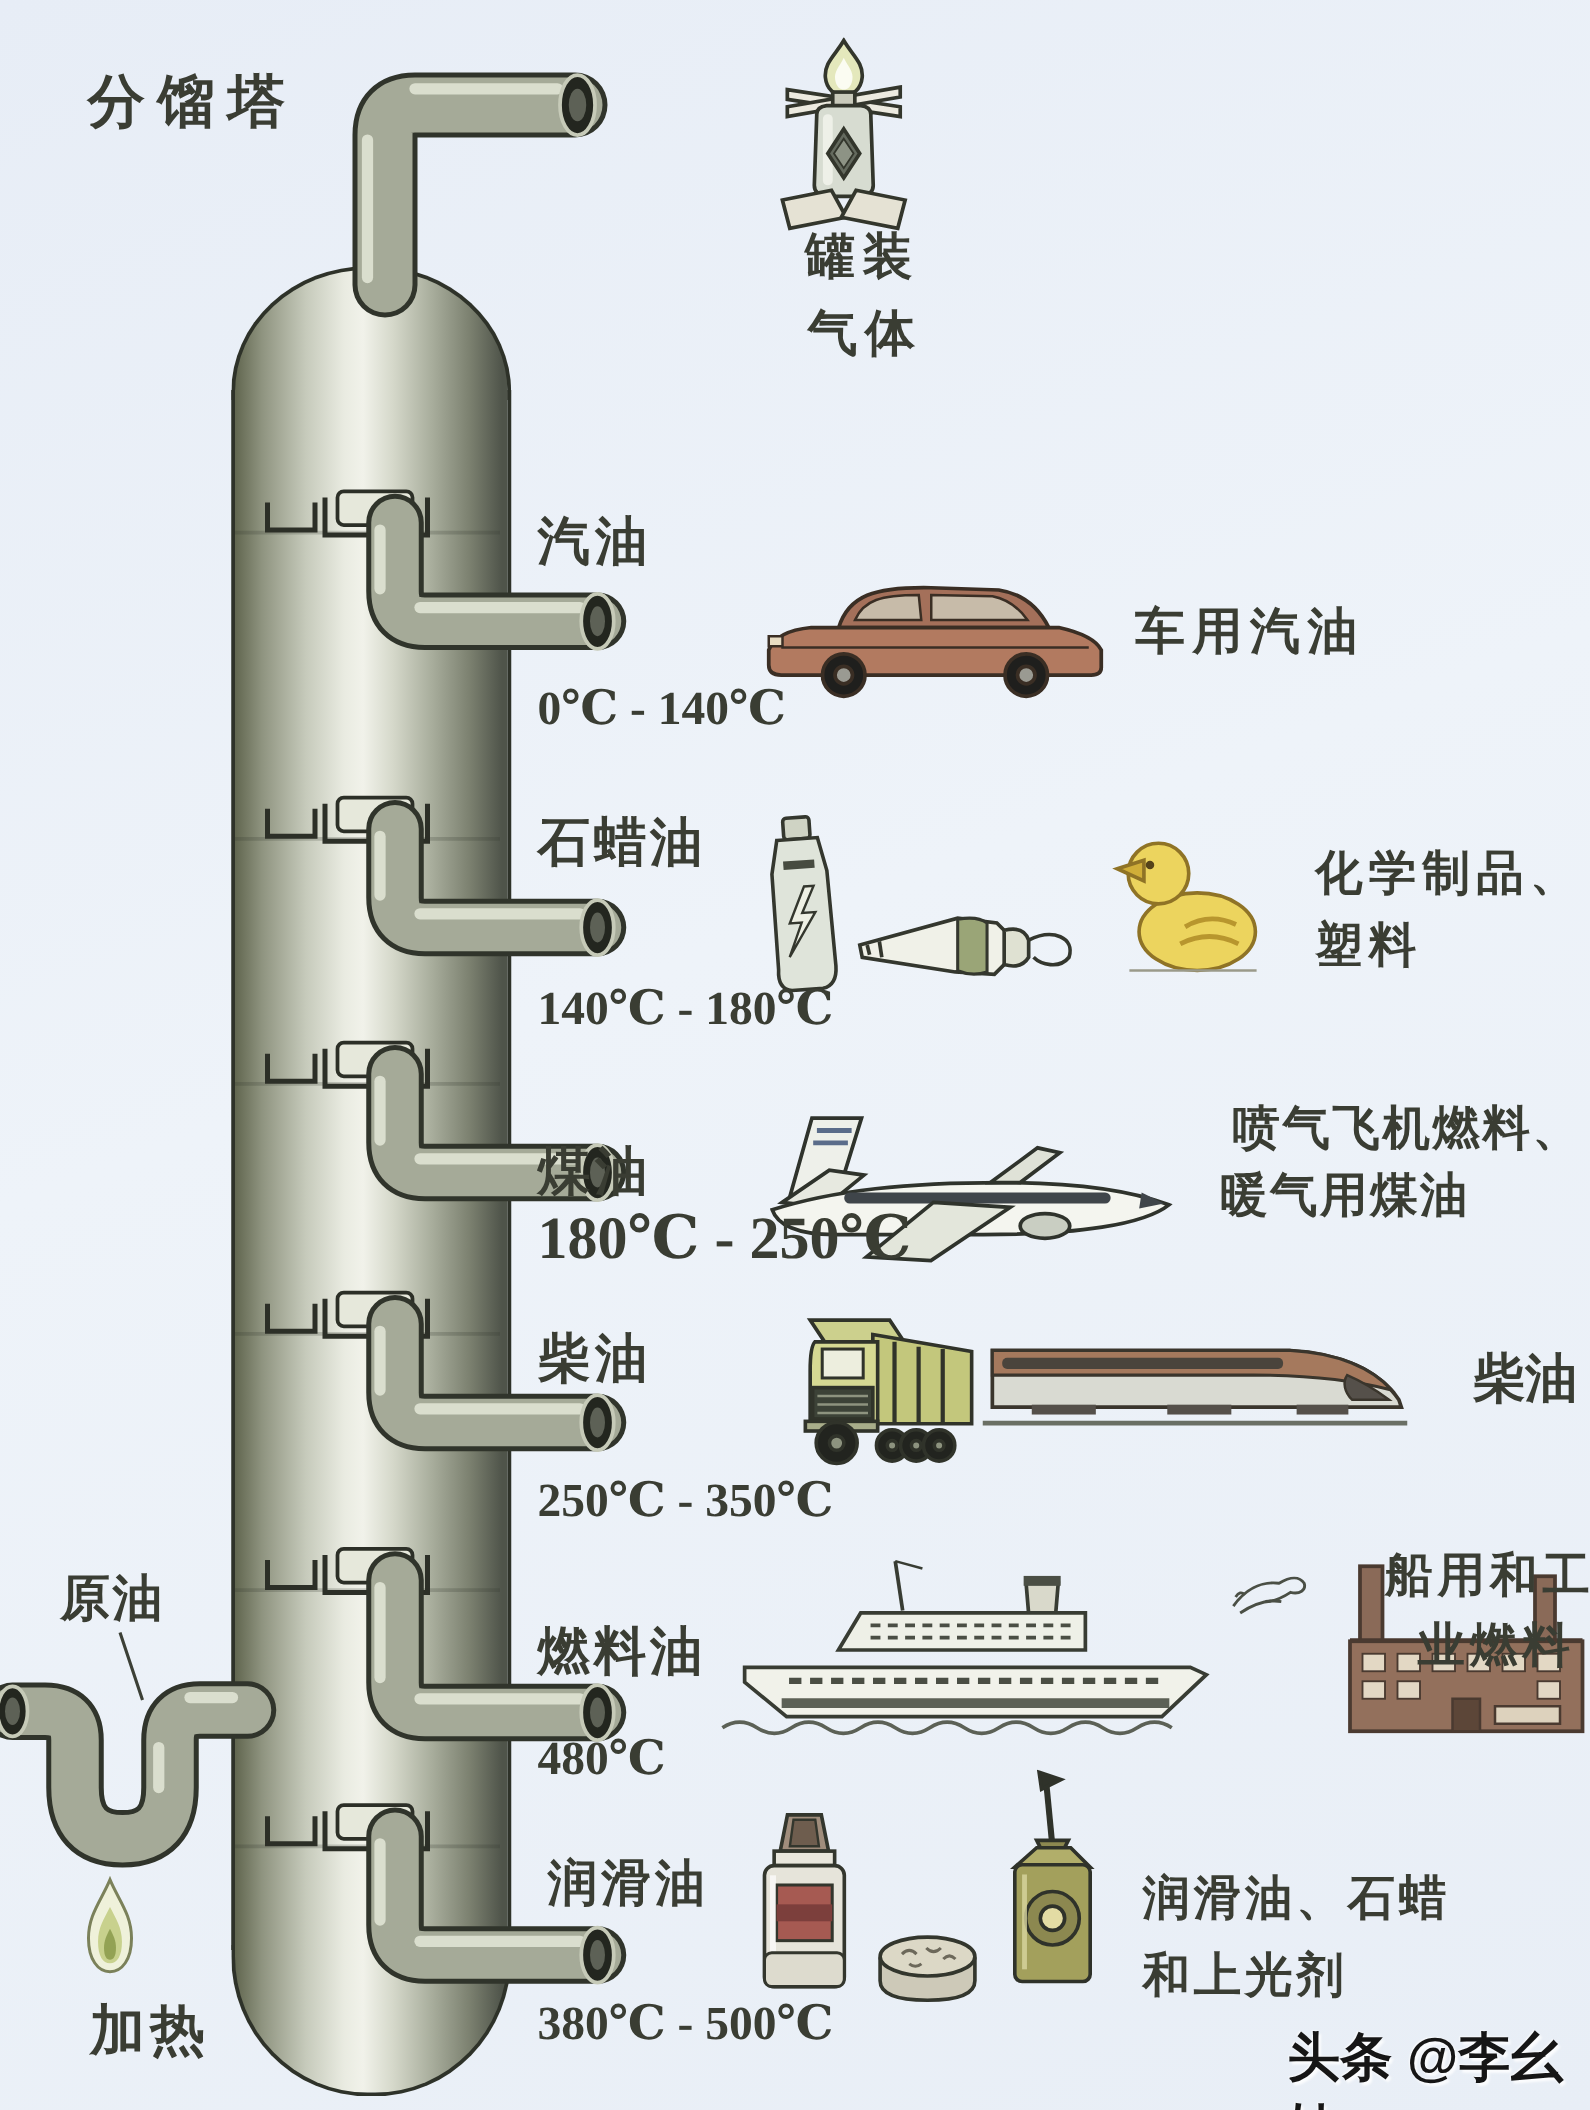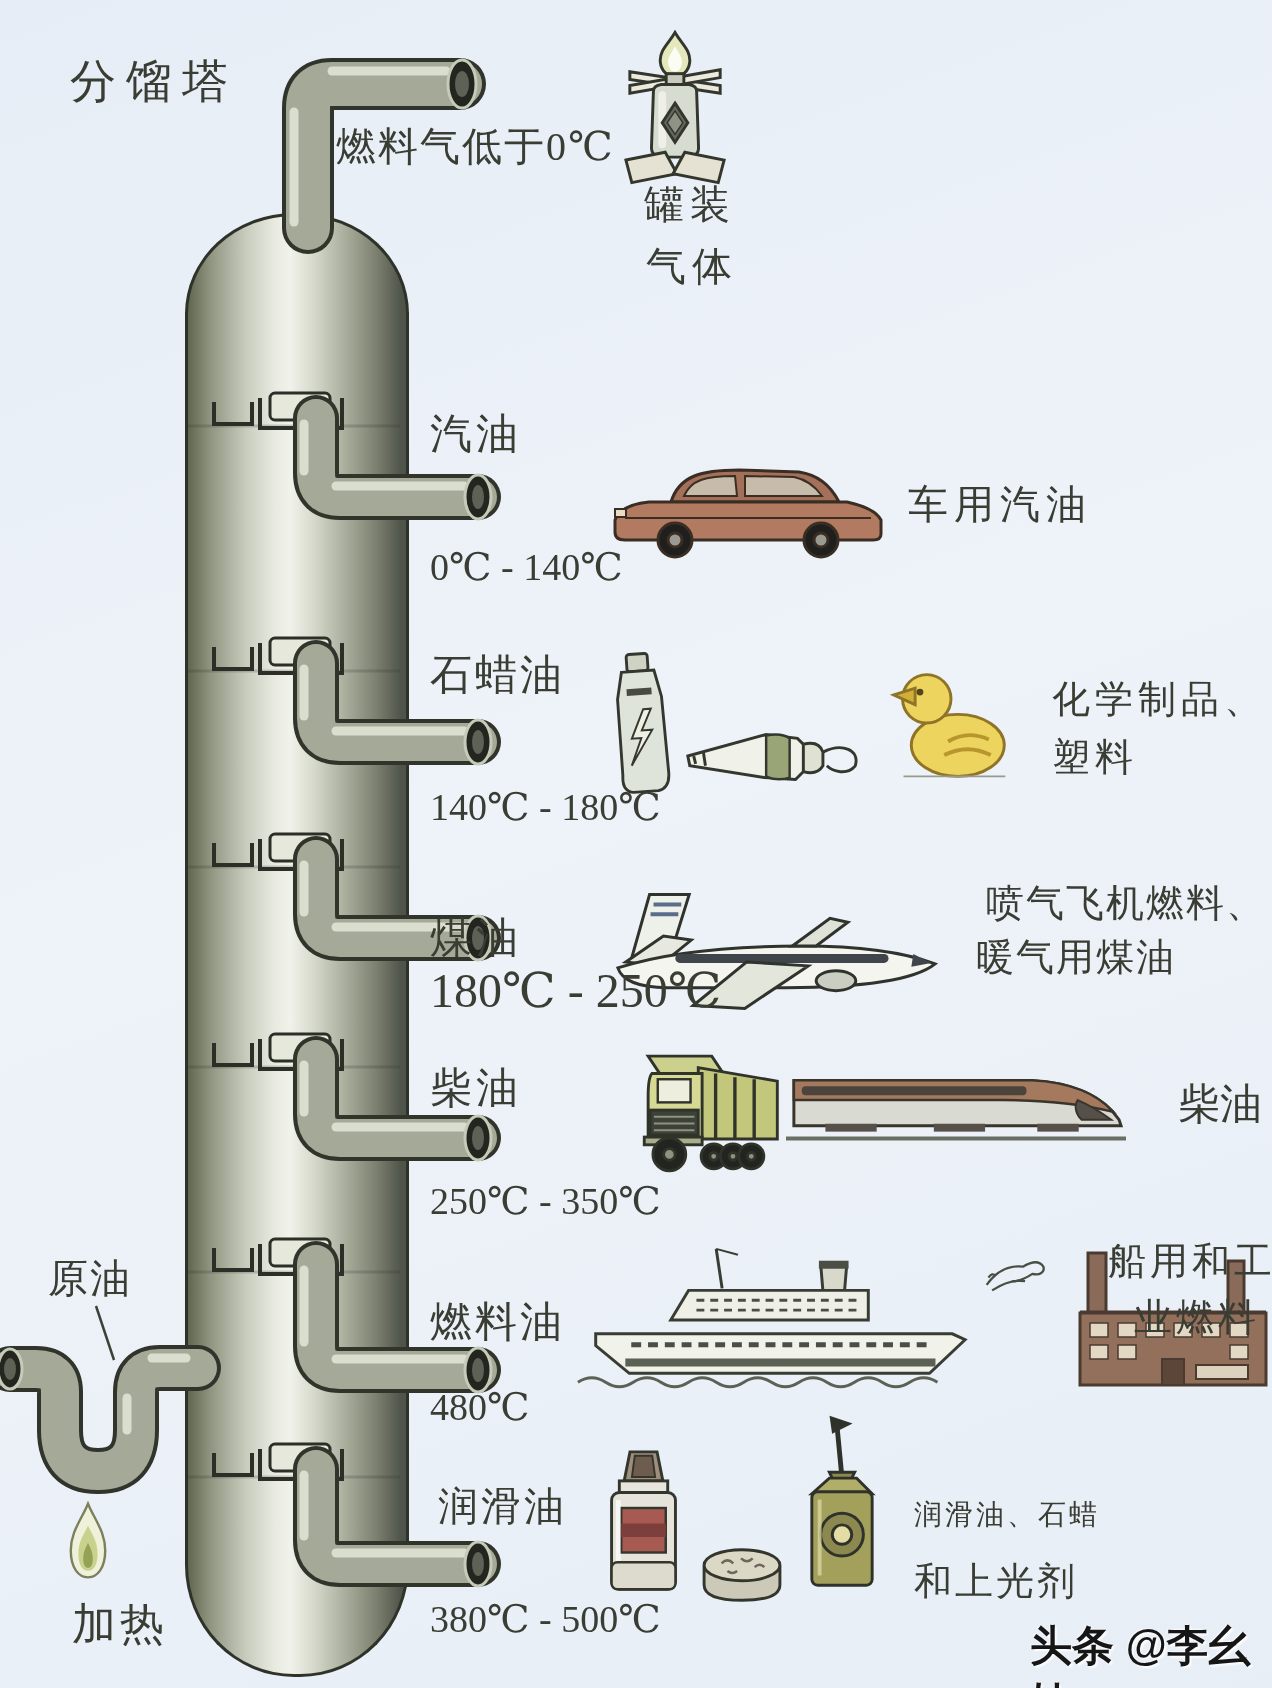--- a/index.html
+++ b/index.html
@@ -27,21 +27,21 @@
   .ph{stroke:#e0e3d4;stroke-width:9;fill:none;stroke-linecap:round;opacity:.9;}
   .pe{fill:#23261f;stroke:#c6cab8;stroke-width:3;}
   .pei{fill:#5d6156;stroke:none;}
   .tray{fill:none;stroke:#2c2f27;stroke-width:4;}
   .traycap{fill:#e6e8db;stroke:#2c2f27;stroke-width:3;}
   .seam{stroke:rgba(50,55,45,.22);stroke-width:3;}
   .ptr{stroke:#3c4036;stroke-width:2.5;}
   
   .icon{z-index:3;}
   
-  .lbl{position:absolute;z-index:4;font-weight:400;color:#3a3d33;white-space:nowrap;line-height:1.05;}
+  .lbl{position:absolute;z-index:4;font-weight:700;color:#3a3d33;white-space:nowrap;line-height:1.05;}
   .wm{position:absolute;z-index:5;font-family:"Liberation Sans","DejaVu Sans",sans-serif;font-weight:700;color:#161616;
       text-shadow:2px 2px 2px rgba(255,255,255,.85),-1px -1px 1px rgba(255,255,255,.6);}
 </style>
 </head>
 <body>
 
 <div class="stage">
 
   <div class="abs tower tower-dome"></div>
   <div class="abs tower tower-body"></div>
@@ -332,21 +332,20 @@
     </g>
   </svg>
 
   <svg class="abs icon" style="left:66px;top:1500px" width="44" height="82" viewBox="0 0 46 84">
     <path d="M23,3 C30,20 41,32 41,52 C41,70 33,80 23,80 C13,80 5,70 5,52 C5,32 16,20 23,3 Z" fill="#eff1da" stroke="#7b815a" stroke-width="2.5"></path>
     <path d="M23,26 C28,36 33,43 33,55 C33,67 29,73 23,73 C17,73 13,67 13,55 C13,43 18,36 23,26 Z" fill="#c8d18d"></path>
     <path d="M23,44 C26,50 28,54 28,60 C28,67 26,70 23,70 C20,70 18,67 18,60 C18,54 20,50 23,44 Z" fill="#93a254"></path>
   </svg>
 
   <div class="lbl" style="left:70px;top:58px;font-size:46px;letter-spacing:10px">分馏塔</div>
-  <div class="lbl" style="left:336px;top:126px;font-size:40px;letter-spacing:2px">燃料气低于0℃</div>
 
   <div class="lbl" style="left:644px;top:184px;font-size:40px;letter-spacing:6px">罐装</div>
   <div class="lbl" style="left:646px;top:246px;font-size:40px;letter-spacing:6px">气体</div>
 
   <div class="lbl" style="left:430px;top:412px;font-size:42px;letter-spacing:4px">汽油</div>
   <div class="lbl" style="left:430px;top:548px;font-size:38px">0℃ - 140℃</div>
   <div class="lbl" style="left:908px;top:484px;font-size:40px;letter-spacing:6px">车用汽油</div>
 
   <div class="lbl" style="left:430px;top:653px;font-size:42px;letter-spacing:3px">石蜡油</div>
   <div class="lbl" style="left:430px;top:788px;font-size:38px">140℃ - 180℃</div>
@@ -362,21 +361,21 @@
   <div class="lbl" style="left:430px;top:1182px;font-size:38px">250℃ - 350℃</div>
   <div class="lbl" style="left:1178px;top:1082px;font-size:42px">柴油</div>
 
   <div class="lbl" style="left:430px;top:1300px;font-size:42px;letter-spacing:3px">燃料油</div>
   <div class="lbl" style="left:430px;top:1388px;font-size:38px">480℃</div>
   <div class="lbl" style="left:1108px;top:1242px;font-size:38px;letter-spacing:4px">船用和工</div>
   <div class="lbl" style="left:1134px;top:1298px;font-size:38px;letter-spacing:4px">业燃料</div>
 
   <div class="lbl" style="left:438px;top:1486px;font-size:40px;letter-spacing:3px">润滑油</div>
   <div class="lbl" style="left:430px;top:1600px;font-size:38px">380℃ - 500℃</div>
-  <div class="lbl" style="left:914px;top:1500px;font-size:28px;letter-spacing:3px">润滑油、石蜡</div>
+  <div class="lbl" style="left:914px;top:1500px;font-size:38px;letter-spacing:3px">润滑油、石蜡</div>
   <div class="lbl" style="left:914px;top:1562px;font-size:38px;letter-spacing:3px">和上光剂</div>
 
   <div class="lbl" style="left:48px;top:1258px;font-size:40px;letter-spacing:2px">原油</div>
   <div class="lbl" style="left:72px;top:1602px;font-size:44px;letter-spacing:4px">加热</div>
 
   <div class="wm" style="left:1030px;top:1618px;font-size:42px">头条 @李幺妹</div>
 
 </div>
 
 </body></html>

